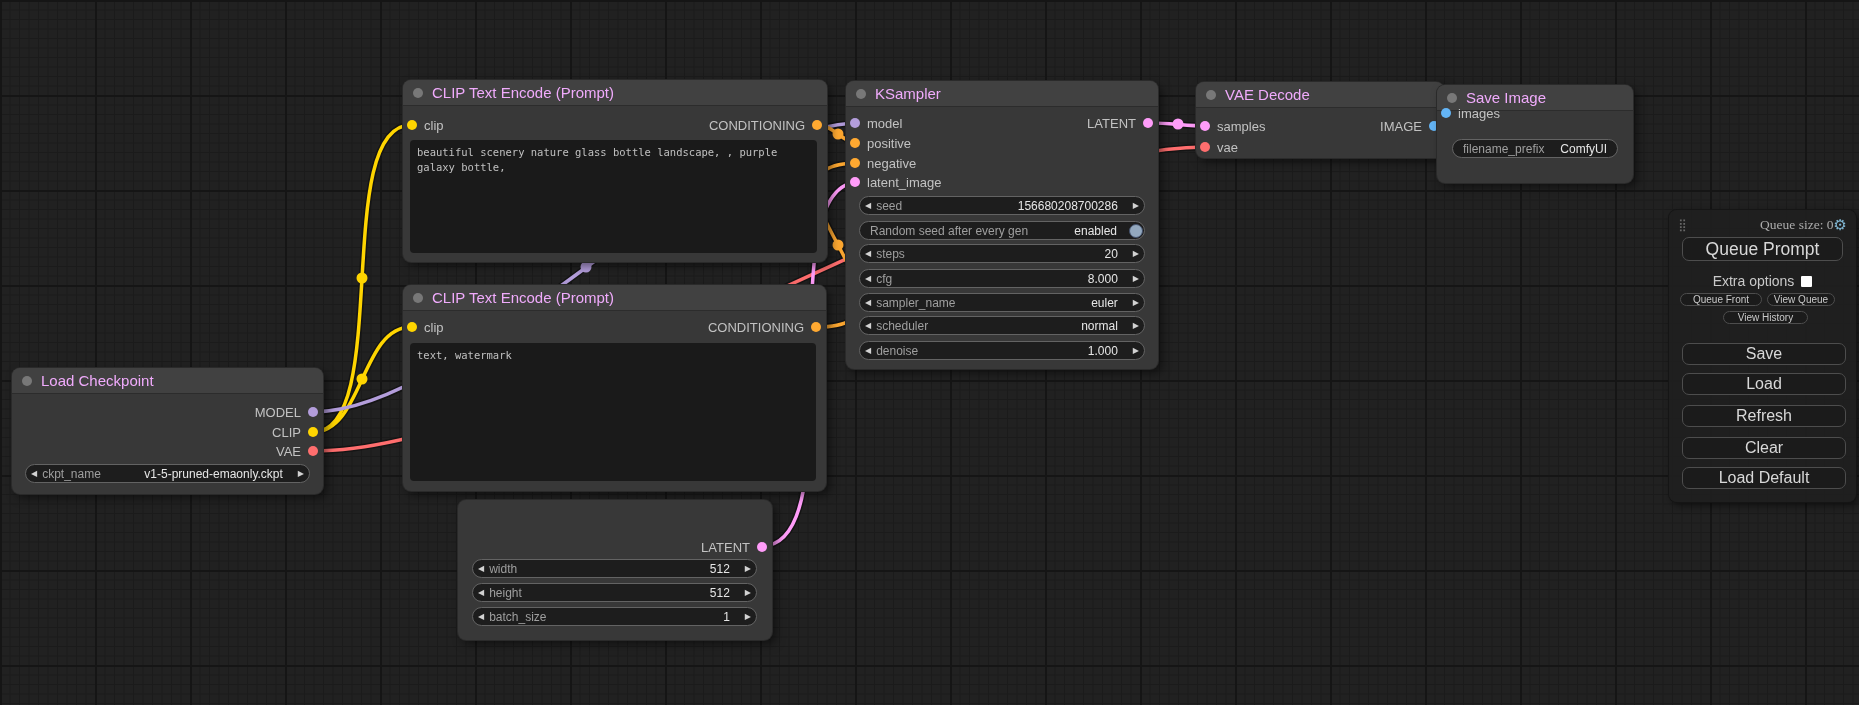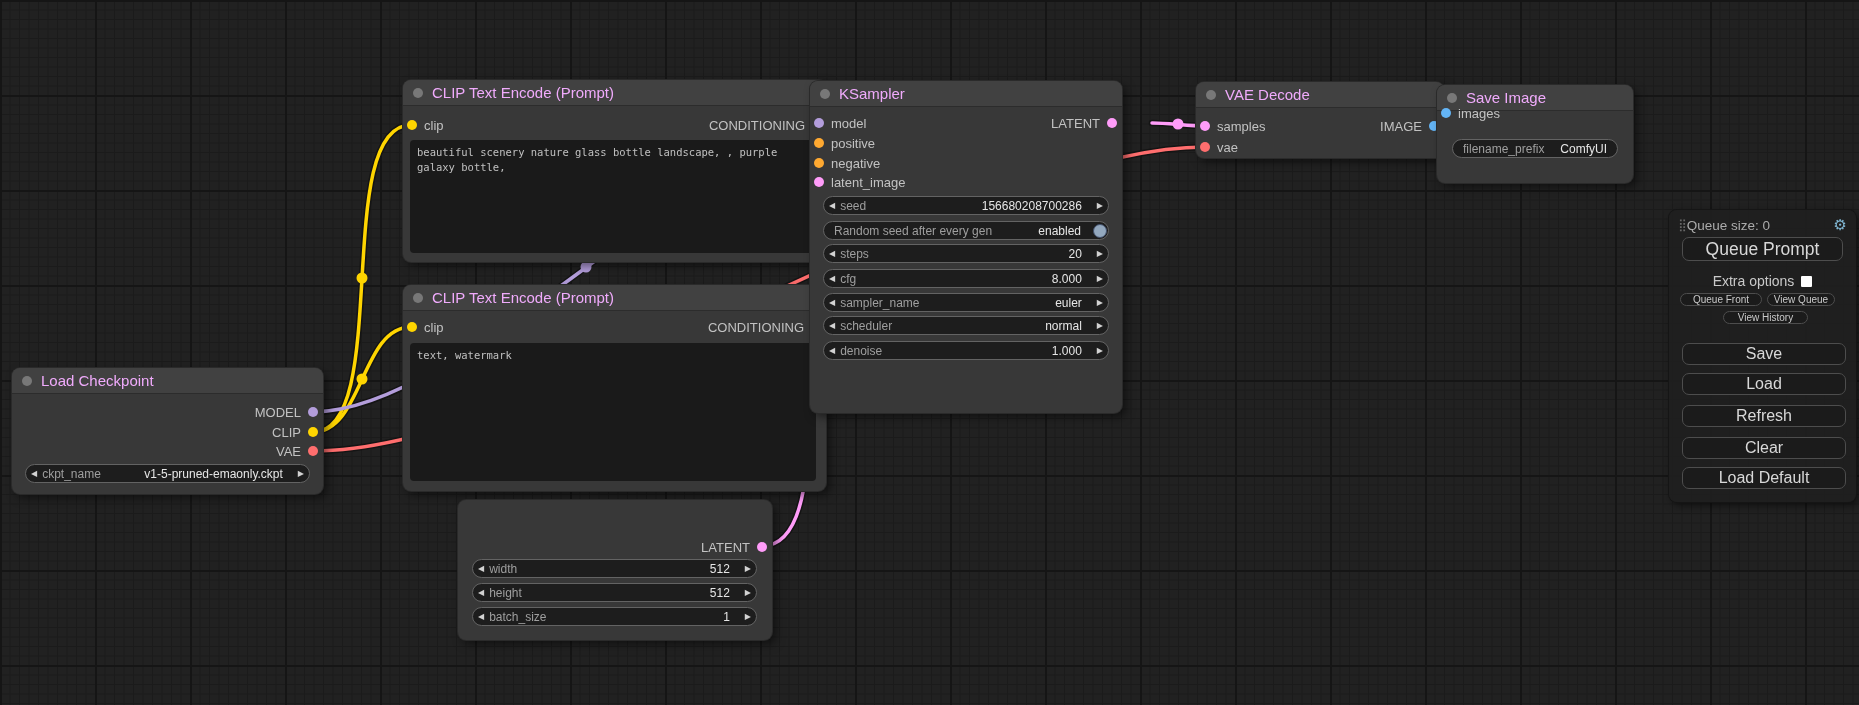--- a/index.html
+++ b/index.html
@@ -39,21 +39,21 @@
   .w-label.pad{margin-left:10px;text-align:center;}
   .w-value{color:#e6e6e6;margin-left:auto;padding-right:10px;}
   .w-value.tight{padding-right:12px;}
   .toggle{width:14px;height:14px;border-radius:50%;background:#93a8be;border:1px solid #42506b;
           margin-right:1px;flex:none;box-sizing:border-box;}
 
   #menu{position:absolute;z-index:3;left:1669px;top:210px;width:187px;height:292px;
         background:rgba(31,31,31,.97);border-radius:8px;box-shadow:0 0 0 1px #151515,3px 3px 9px rgba(0,0,0,.55);}
   .mhead{position:absolute;left:0;top:4px;right:0;height:22px;display:flex;align-items:center;}
   .drag{font-family:"DejaVu Sans",sans-serif;color:#676767;font-size:12px;margin-left:9px;}
-  .qsize{flex:1;text-align:left;color:#ababab;font-size:13.5px;}
+  .qsize{flex:1;text-align:right;color:#ababab;font-size:13.5px;font-family:Liberation Serif, serif;}
   .gear{font-family:"DejaVu Sans",sans-serif;color:#7fb5d1;font-size:15px;margin-right:9px;cursor:pointer;}
   .btn{position:absolute;box-sizing:border-box;background:#1b1b1b;border:1px solid #4d4d4d;
        color:#d8d8d8;display:flex;align-items:center;justify-content:center;cursor:pointer;}
   .btn-big{left:13px;width:164px;height:22px;border-radius:7px;font-size:16px;}
   .btn-queue{left:13px;top:27px;width:161px;height:24px;border-radius:7px;font-size:17.5px;}
   .btn-sm{height:13px;border-radius:8px;font-size:10px;color:#c9c9c9;}
   .extra{position:absolute;left:0;top:63px;width:100%;display:flex;align-items:center;justify-content:center;gap:7px;
          color:#c9c9c9;font-size:14px;}
   .chk{width:11px;height:11px;background:#ffffff;border-radius:1px;cursor:pointer;}
 </style>
@@ -145,21 +145,21 @@
       <span class="dot" style="background: rgb(255, 213, 0);"></span>
       <span>clip</span>
     </div>
     <div class="out" style="top:33px">
       <span>CONDITIONING</span>
       <span class="dot" style="background: rgb(255, 169, 49);"></span>
     </div>
     <div class="prompt" style="left:7px;top:58px;width:406px;height:138px">text, watermark</div>
   </div>
 
-  <div class="node" style="left:810px;top:81px;width:312px;height:332px">
+  <div class="node" style="left:846px;top:81px;width:312px;height:288px">
     <div class="head">
       <span class="tdot"></span>
       <span class="ttl">KSampler</span>
     </div>
     <div class="in" style="top:33px">
       <span class="dot" style="background: rgb(179, 157, 219);"></span>
       <span>model</span>
     </div>
     <div class="in" style="top:53px">
       <span class="dot" style="background: rgb(255, 169, 49);"></span>

